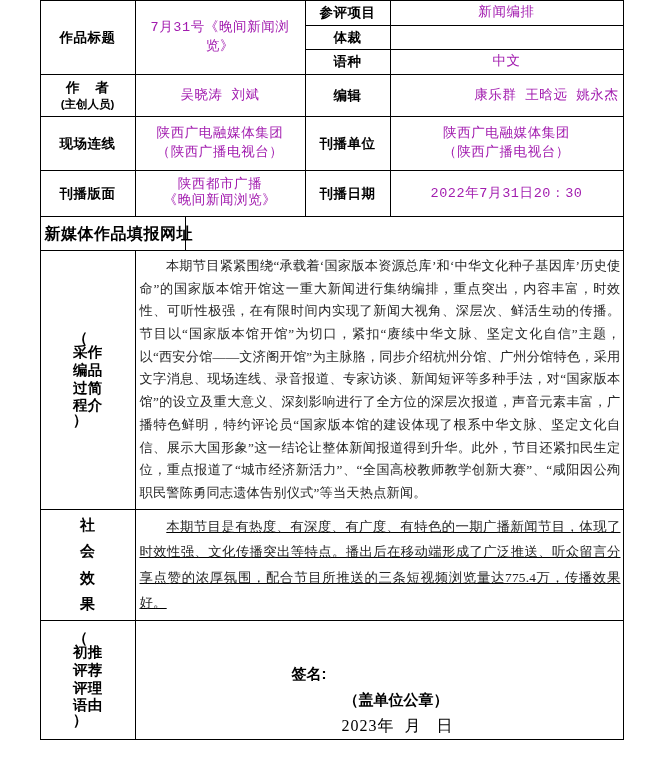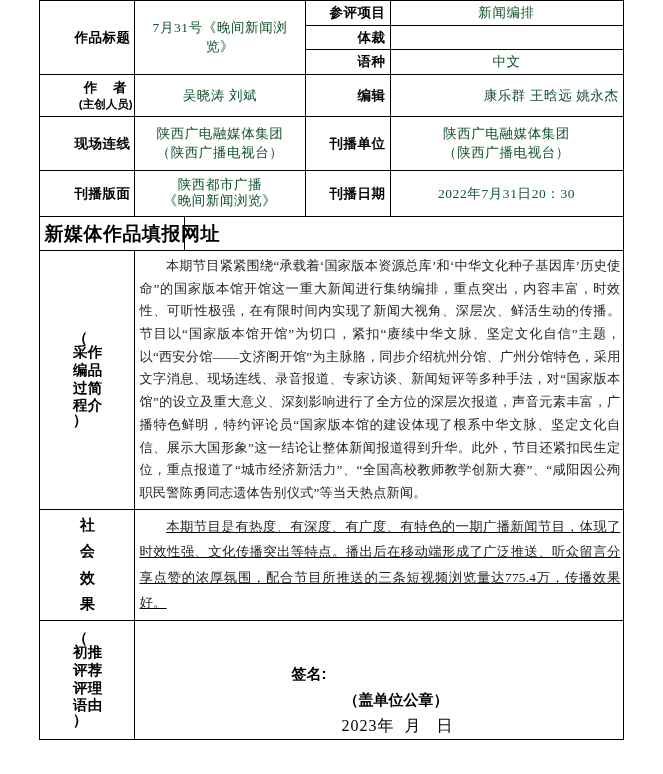--- a/index.html
+++ b/index.html
@@ -42,44 +42,44 @@
   table.form td {
     border: 1px solid #000;
     padding: 2px 4px;
     vertical-align: middle;
     font-size: 13.5px;
     line-height: 1.45;
   }
 
   
   .lbl {
-    text-align: right;
+    text-align: center;
     font-family: "Liberation Sans", "DejaVu Sans", sans-serif;
     font-weight: bold;
     font-size: 14.5px;
     letter-spacing: 0.5px;
     white-space: nowrap;
   }
   .lbl-sm {
     font-size: 11.5px;
     letter-spacing: 0;
     display: block;
     font-weight: bold;
   }
   .lbl-spaced {
     letter-spacing: 6px;
     padding-left: 6px;
   }
 
   
   .val {
     text-align: center;
-    font-family: Liberation Serif, serif;
+    font-family: Liberation Mono, monospace;
     font-size: 14px;
-    color: #14532d;
+    color: #a21caf;
     letter-spacing: 0.6px;
   }
   .val-2l { line-height: 1.35; }
 
   .blank { }
 
   
   .vcell {
     text-align: center;
     vertical-align: middle;
@@ -226,21 +226,21 @@
       <td class="lbl">刊播版面</td>
       <td class="val val-2l" colspan="3" style="line-height:1.25;">
         <div>陕西都市广播</div>
         <div>《晚间新闻浏览》</div>
       </td>
       <td class="lbl">刊播日期</td>
       <td class="val" colspan="2">2022年7月31日20：30</td>
     </tr>
 
     <tr style="height:34px;">
-      <td class="lbl" colspan="2" style="font-size:19px;letter-spacing:0.5px;">新媒体作品填报网址</td>
+      <td class="lbl" colspan="2" style="font-size:16px;letter-spacing:0.5px;">新媒体作品填报网址</td>
       <td class="val blank" colspan="5"></td>
     </tr>
 
     <tr>
       <td class="vcell">
         <div class="vlabel-pair">
           <div class="vcol">
             <span>作</span>
             <span>品</span>
             <span>简</span>

